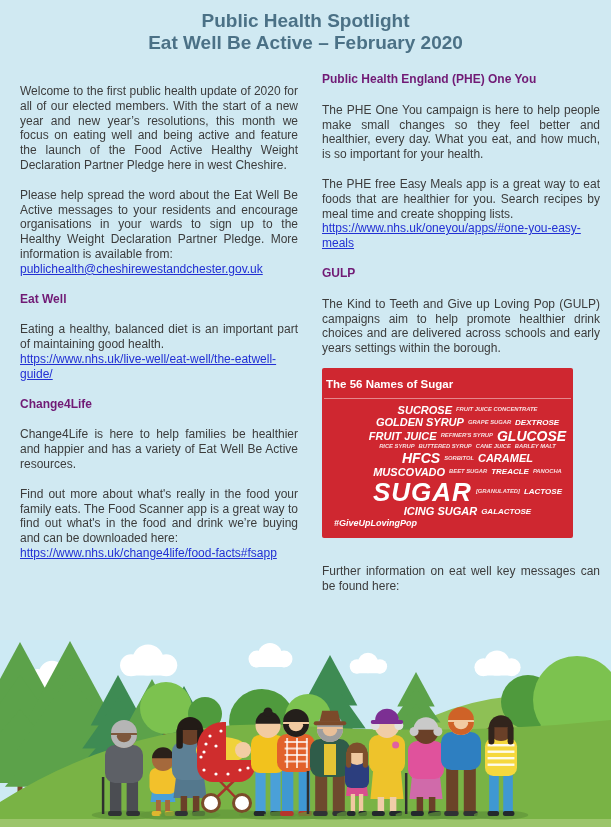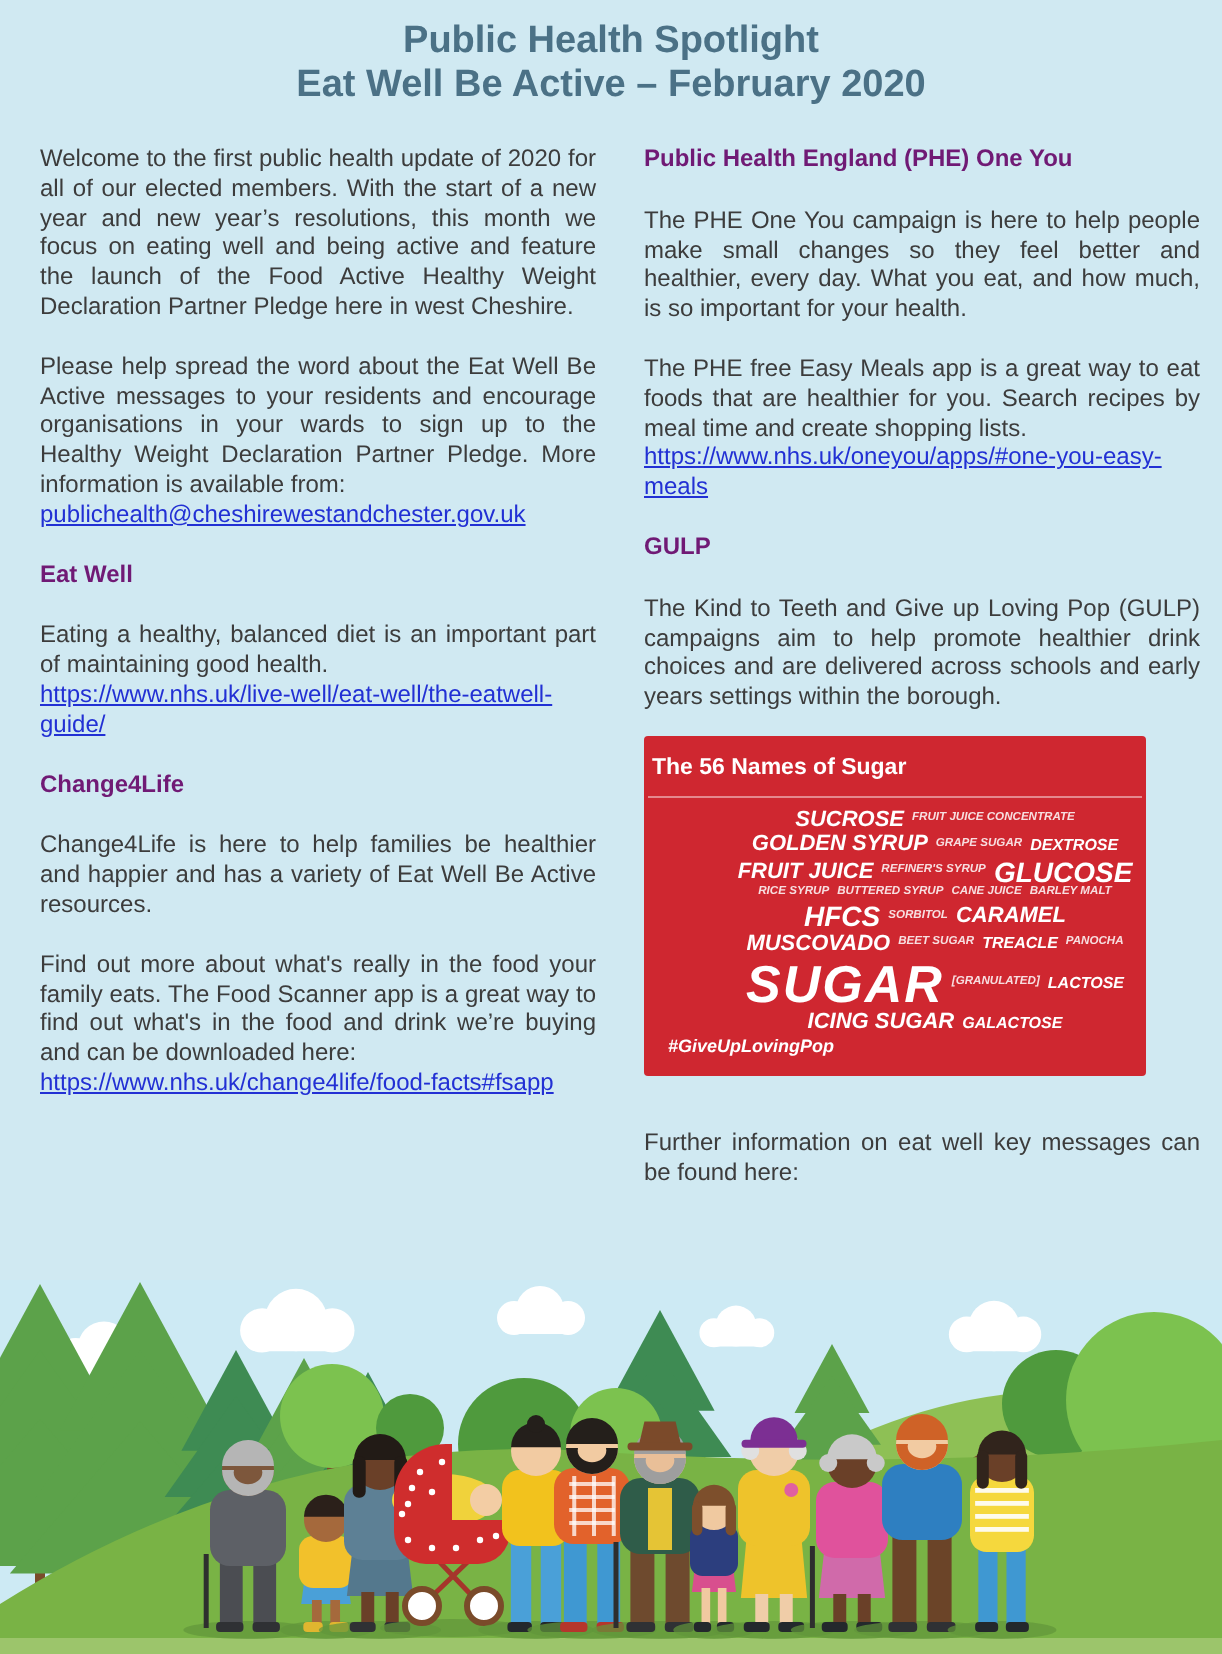--- a/index.html
+++ b/index.html
@@ -8,21 +8,21 @@
   html,body{margin:0;padding:0;}
   body{font-family:"Liberation Sans", sans-serif;background:#e8e8e8;}
   .page{position:relative;width:611px;height:827px;margin:0 auto;background:var(--page-bg);overflow:hidden;}
   .page-title{position:absolute;top:10px;left:0;width:611px;text-align:center;
     color:var(--title);font-weight:bold;font-size:19px;line-height:22px;}
   .col{position:absolute;top:72px;width:278px;font-size:12px;line-height:14.8px;
     color:var(--text);text-align:justify;}
   .col.left{left:20px;}
   .col.right{left:322px;}
   .col p{margin:15px 0 0;}
-  .col p:first-child{margin-top:0;}
+  .col p:first-child{margin-top:12px;}
   .col h3{margin:15px 0 0;font-size:12px;line-height:14.8px;color:#701a75;}
   .col h3:first-child{margin-top:0;}
   .col h3 + p{margin-top:16px;}
   a.link{display:block;color:var(--link);text-decoration:underline;cursor:pointer;
     overflow-wrap:anywhere;text-align:left;}
   .sugar-box{position:relative;margin-top:12px;width:251px;height:170px;box-sizing:border-box;
     background:var(--sugar);border-radius:2px;padding:9px 4px;color:#fff;overflow:hidden;}
   .sugar-title{font-weight:bold;font-size:11.5px;text-align:left;}
   .sugar-rule{border-top:1px solid rgba(255,255,255,0.45);margin:6px -2px 6px;}
   .sugar-cloud{display:flex;flex-wrap:wrap;justify-content:center;align-items:center;

